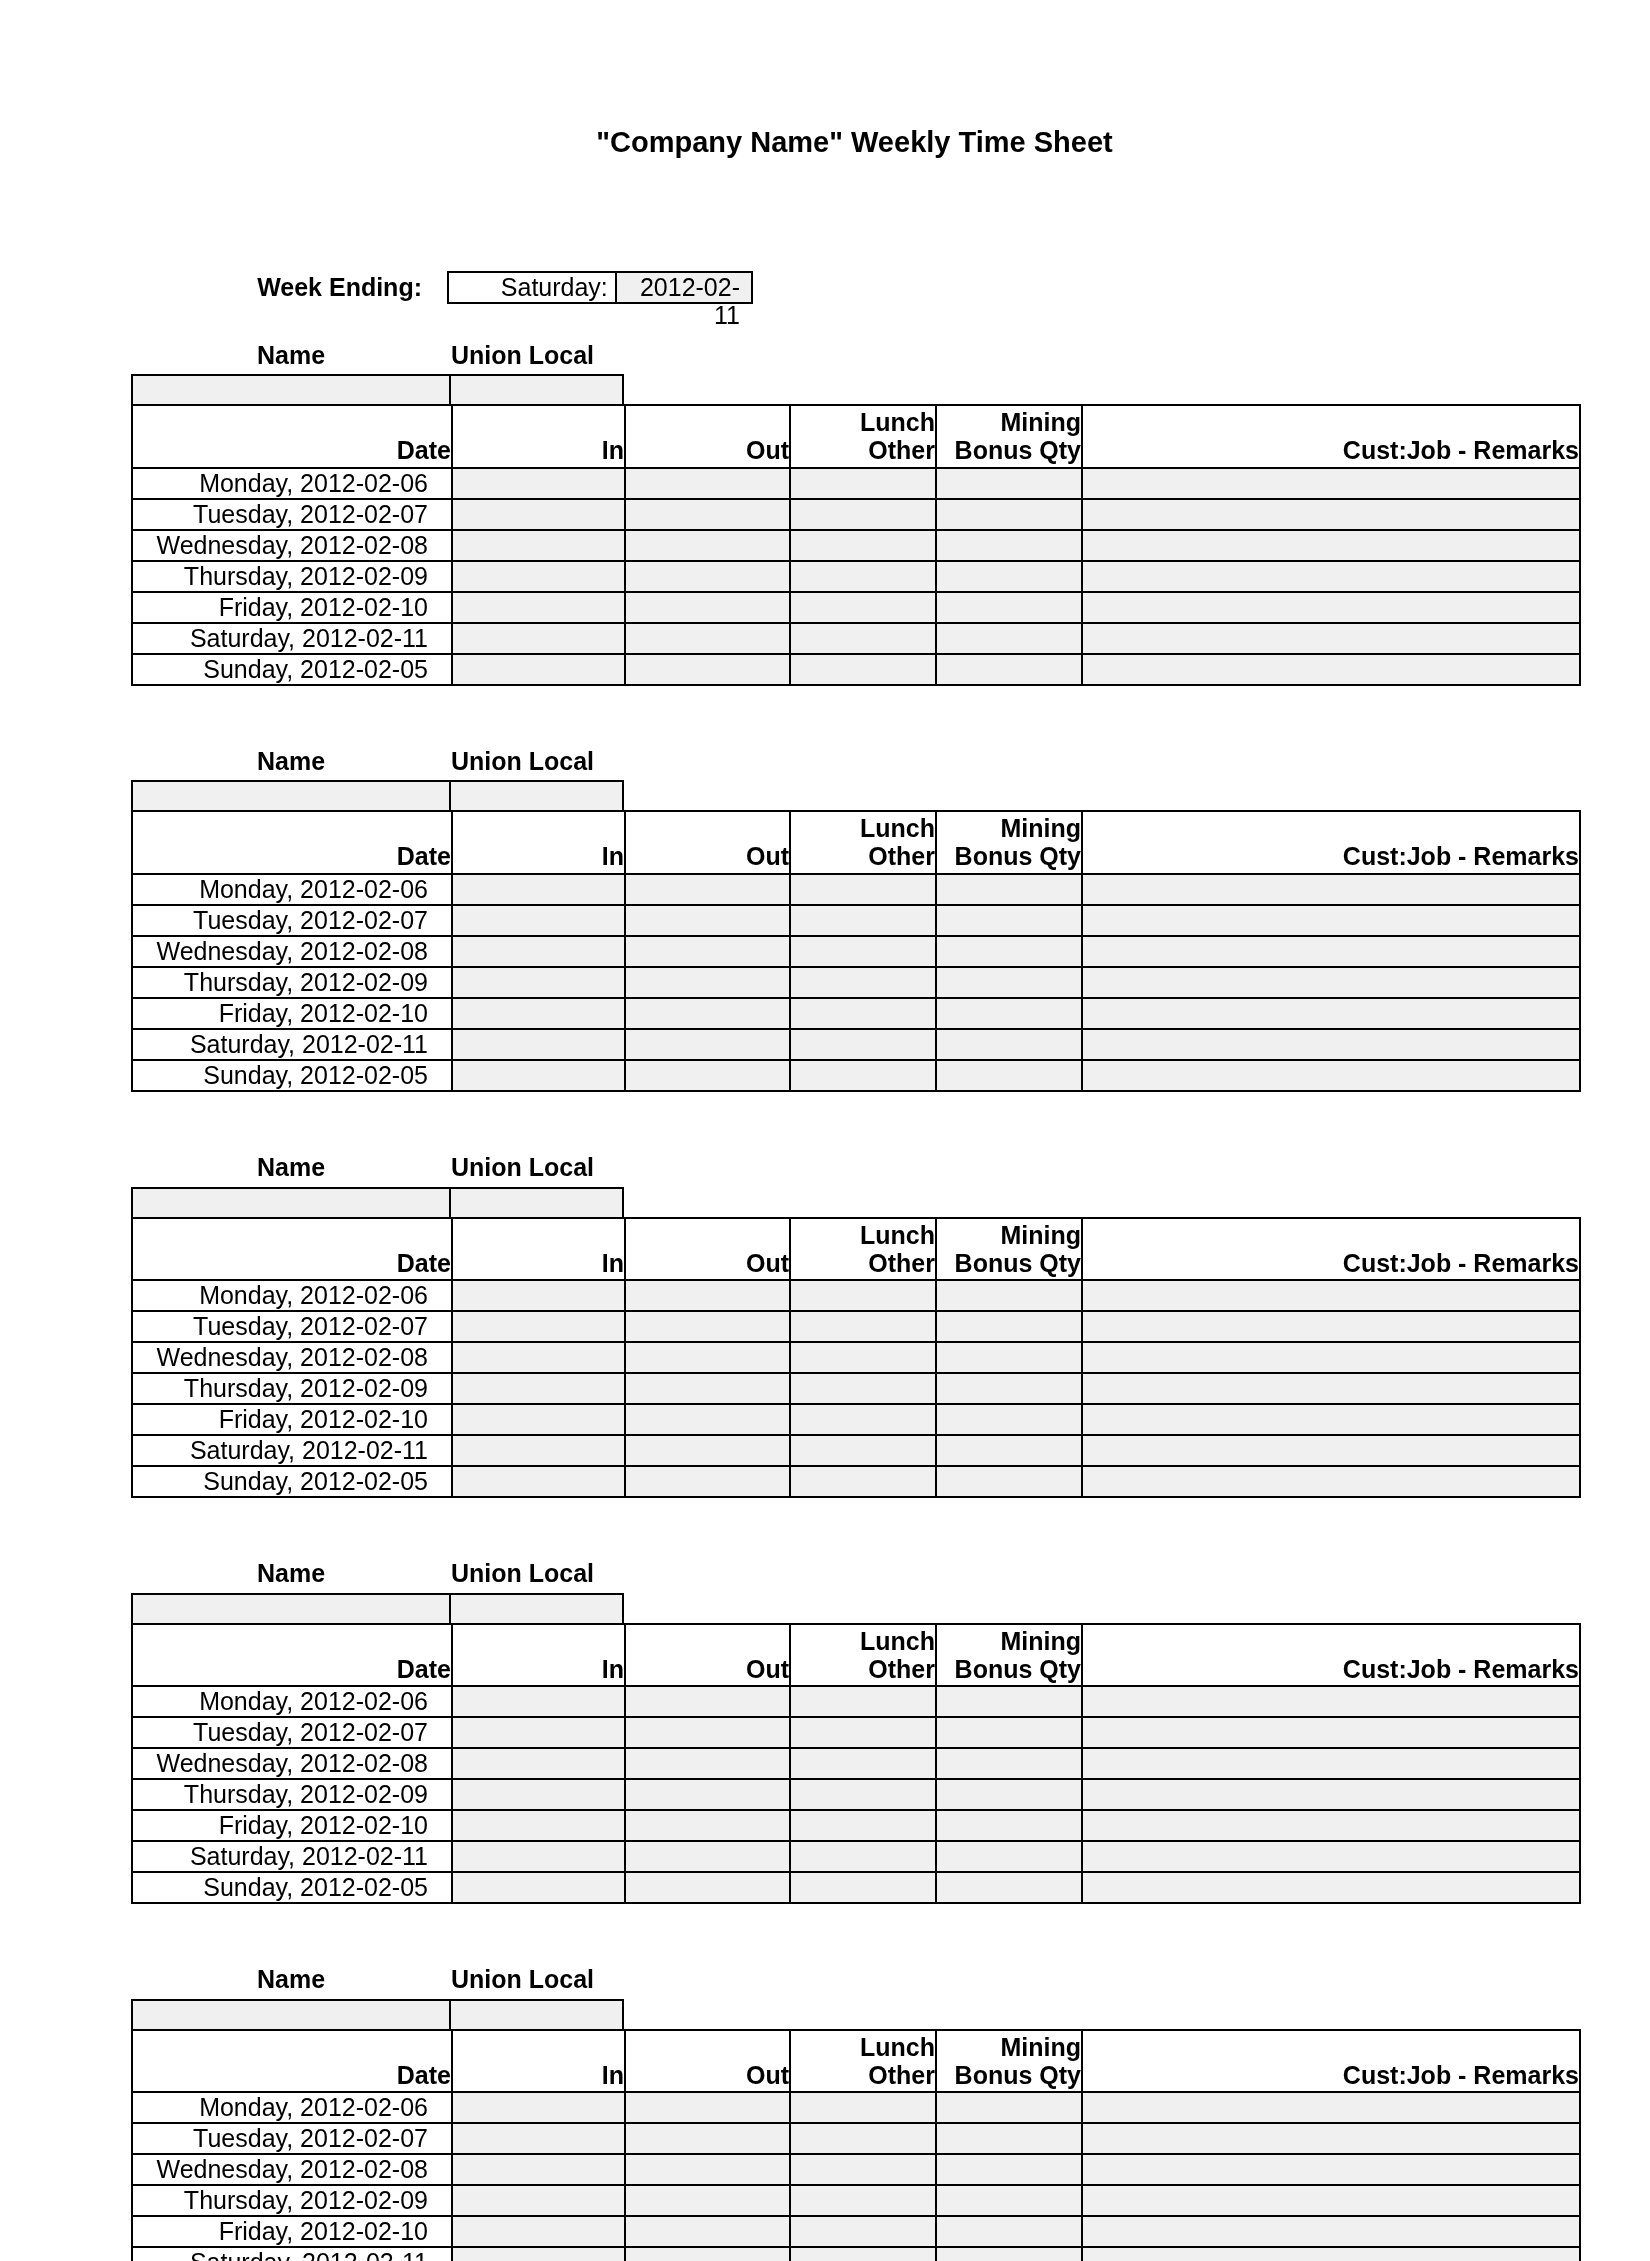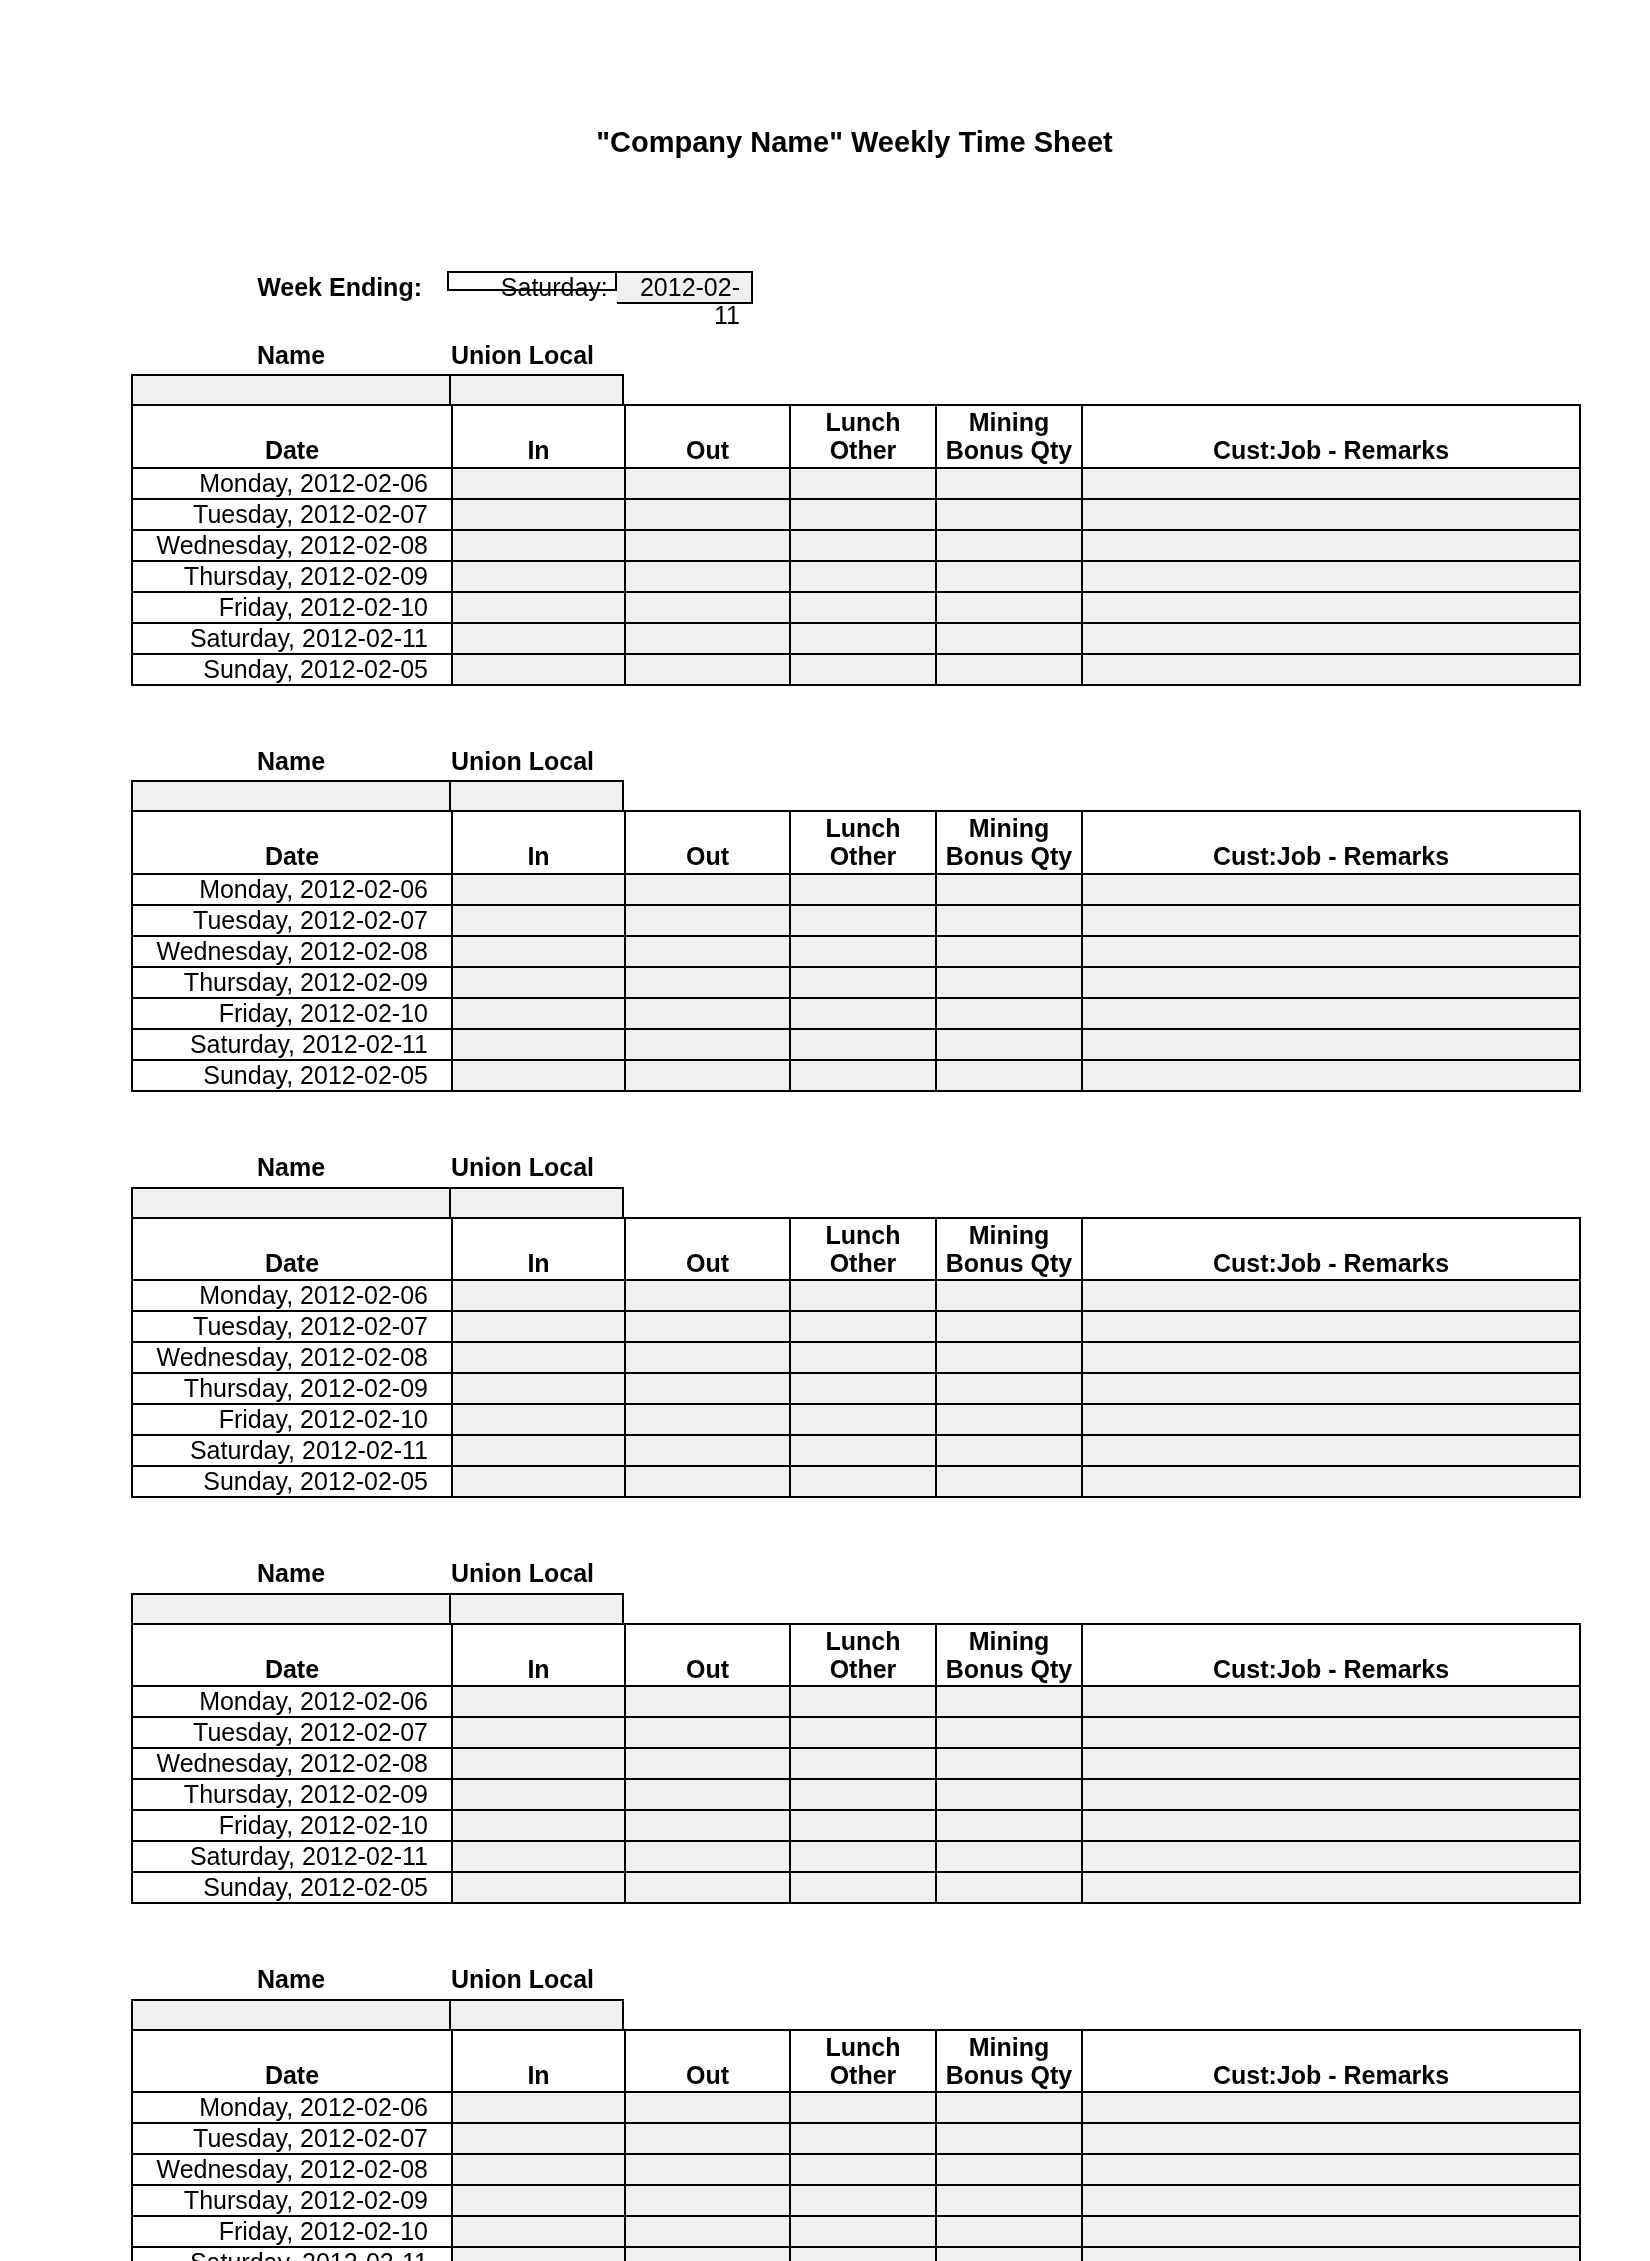--- a/index.html
+++ b/index.html
@@ -25,21 +25,21 @@
     height:38px;line-height:38px;
   }
 
   .week-row{display:flex;margin-top:110px;height:33px;}
   .week-label{
     width:316px;box-sizing:border-box;padding-right:25px;
     text-align:right;font-weight:bold;font-size:25px;line-height:33px;
     white-space:nowrap;
   }
   .week-day-box{
-    width:170px;height:20px;box-sizing:border-box;
+    width:170px;height:33px;box-sizing:border-box;
     border:2.7px solid var(--border);background:#fff;
     text-align:right;padding-right:7.2px;
     font-size:25px;line-height:28px;
   }
   .week-date-box{
     width:136px;height:33px;box-sizing:border-box;
     border:2.7px solid var(--border);border-left:none;background:var(--fill);
     text-align:right;padding-right:11px;
     font-size:25px;line-height:28px;
   }
@@ -65,21 +65,21 @@
   }
   .col-date{width:320px;}
   .col-in{width:173px;}
   .col-out{width:165px;}
   .col-lunch{width:146px;}
   .col-mining{width:146px;}
   .col-remarks{width:498px;}
 
   .sheet th,.sheet td{border:2.7px solid var(--border);overflow:hidden;}
   .sheet th{
-    height:58px;vertical-align:bottom;text-align:center;
+    height:58px;vertical-align:bottom;text-align:right;
     font-size:25px;font-weight:bold;line-height:28px;
     padding:0 0 2.7px 0;background:#fff;margin-left:21px;
   }
   .sheet td{height:29px;font-size:25px;padding:0;}
   td.c-date{
     text-align:right;padding-right:23px;background:#fff;
     white-space:nowrap;font-weight:normal;
   }
   td.c-fill{background:var(--fill);}
 </style>

